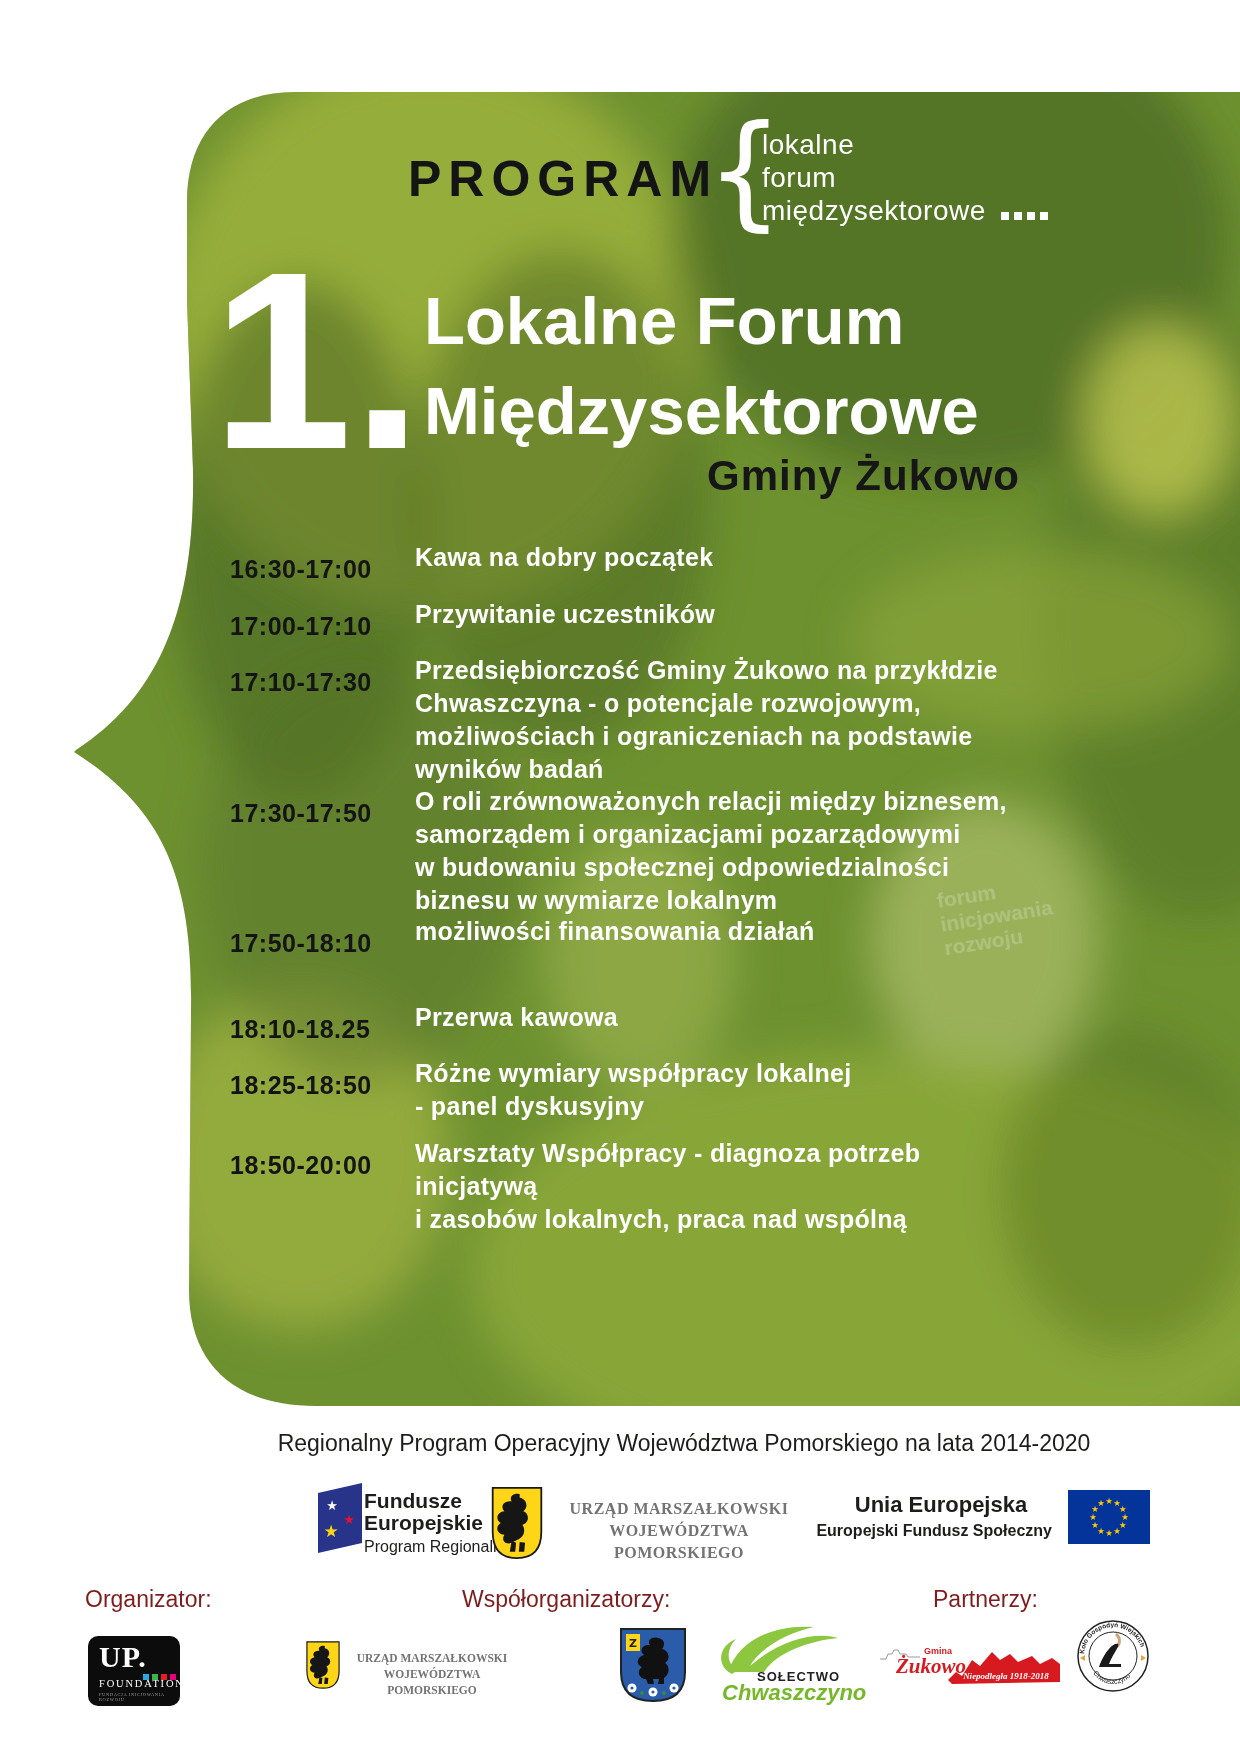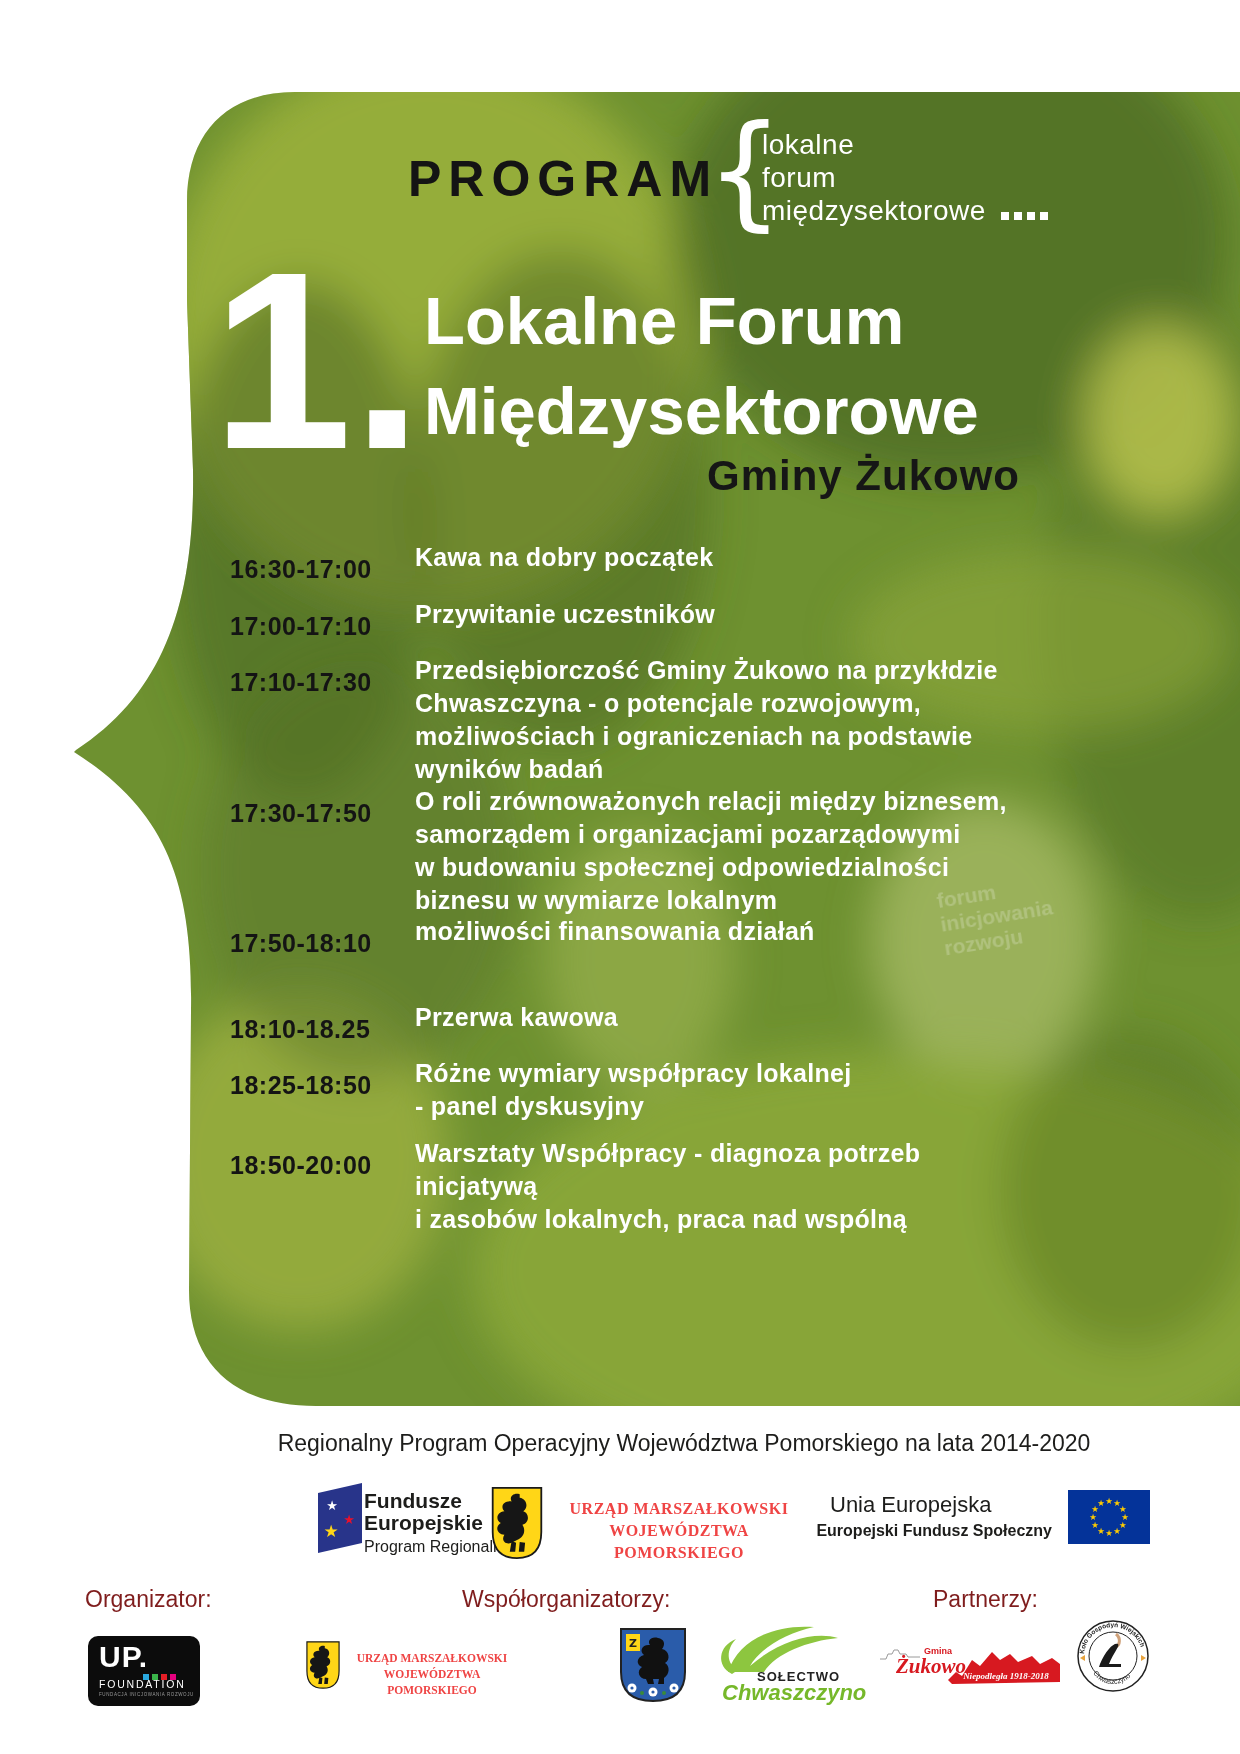--- a/index.html
+++ b/index.html
@@ -24,27 +24,27 @@
   .stime{position:absolute;left:0;top:0;font-size:25px;font-weight:700;color:#141414;letter-spacing:.5px;margin-top:22px;}
   .sdesc{position:absolute;left:185px;top:0;width:645px;font-size:25px;font-weight:600;
          color:#ffffff;line-height:33px;letter-spacing:.3px;margin-top:8px;}
   
   .bagprint{left:940px;top:880px;color:rgba(255,255,255,.22);font-size:21px;font-weight:600;
             line-height:24px;transform:rotate(-9deg);}
   
   .note{left:114px;top:1430px;width:1140px;text-align:center;font-size:23px;color:#1d1d1b;}
   .fe-l1{left:364px;top:1490px;font-size:21px;font-weight:700;color:#1d1d1b;line-height:22px;}
   .fe-l3{left:364px;top:1538px;font-size:16px;color:#1d1d1b;}
-  .serifcaps{font-family:"Liberation Serif",serif;font-weight:700;color:#ef4444;}
+  .serifcaps{font-family:"Liberation Serif",serif;font-weight:700;color:#737373;}
   .marshal-txt{left:545px;top:1498px;width:268px;text-align:center;font-size:16px;line-height:22px;letter-spacing:.5px;}
-  .eu-l1{left:830px;top:1492px;width:222px;text-align:left;font-size:22px;font-weight:400;color:#1d1d1b;}
+  .eu-l1{left:830px;top:1492px;width:222px;text-align:center;font-size:22px;font-weight:700;color:#1d1d1b;}
   .eu-l2{left:800px;top:1522px;width:252px;text-align:right;font-size:16px;font-weight:700;color:#1d1d1b;}
   .seclabel{font-size:23px;color:#7f1d1d;}
   
-  .uplogo{left:88px;top:1636px;width:112px;height:70px;background:#0c0c0c;border-radius:10px;}
+  .uplogo{left:88px;top:1636px;width:92px;height:70px;background:#0c0c0c;border-radius:10px;font-family:Liberation Serif, serif;}
   .up-name{position:absolute;left:11px;top:4px;color:#fff;font-size:30px;font-weight:700;letter-spacing:1px;}
   .updots{position:absolute;left:52px;top:30px;}
   .updots i{display:inline-block;width:6px;height:6px;margin-left:3px;}
   .up-found{position:absolute;left:11px;top:42px;color:#fff;font-size:10.5px;letter-spacing:1.8px;font-weight:400;}
   .up-sub{position:absolute;left:11px;top:56px;color:#9a9a9a;font-size:4.5px;letter-spacing:.6px;}
   .marshal2-txt{left:346px;top:1650px;width:172px;text-align:center;font-size:11.5px;line-height:16px;}
   .sol-l1{left:757px;top:1669px;font-size:13px;font-weight:700;letter-spacing:1px;color:#222;}
   .sol-l2{left:722px;top:1680px;font-size:22px;font-weight:700;font-style:italic;color:#76b82a;}
   .zk-gmina{left:924px;top:1646px;font-size:9px;color:#d71920;font-weight:700;}
   .zk-name{left:896px;top:1654px;font-size:21px;color:#d71920;font-weight:700;font-style:italic;

